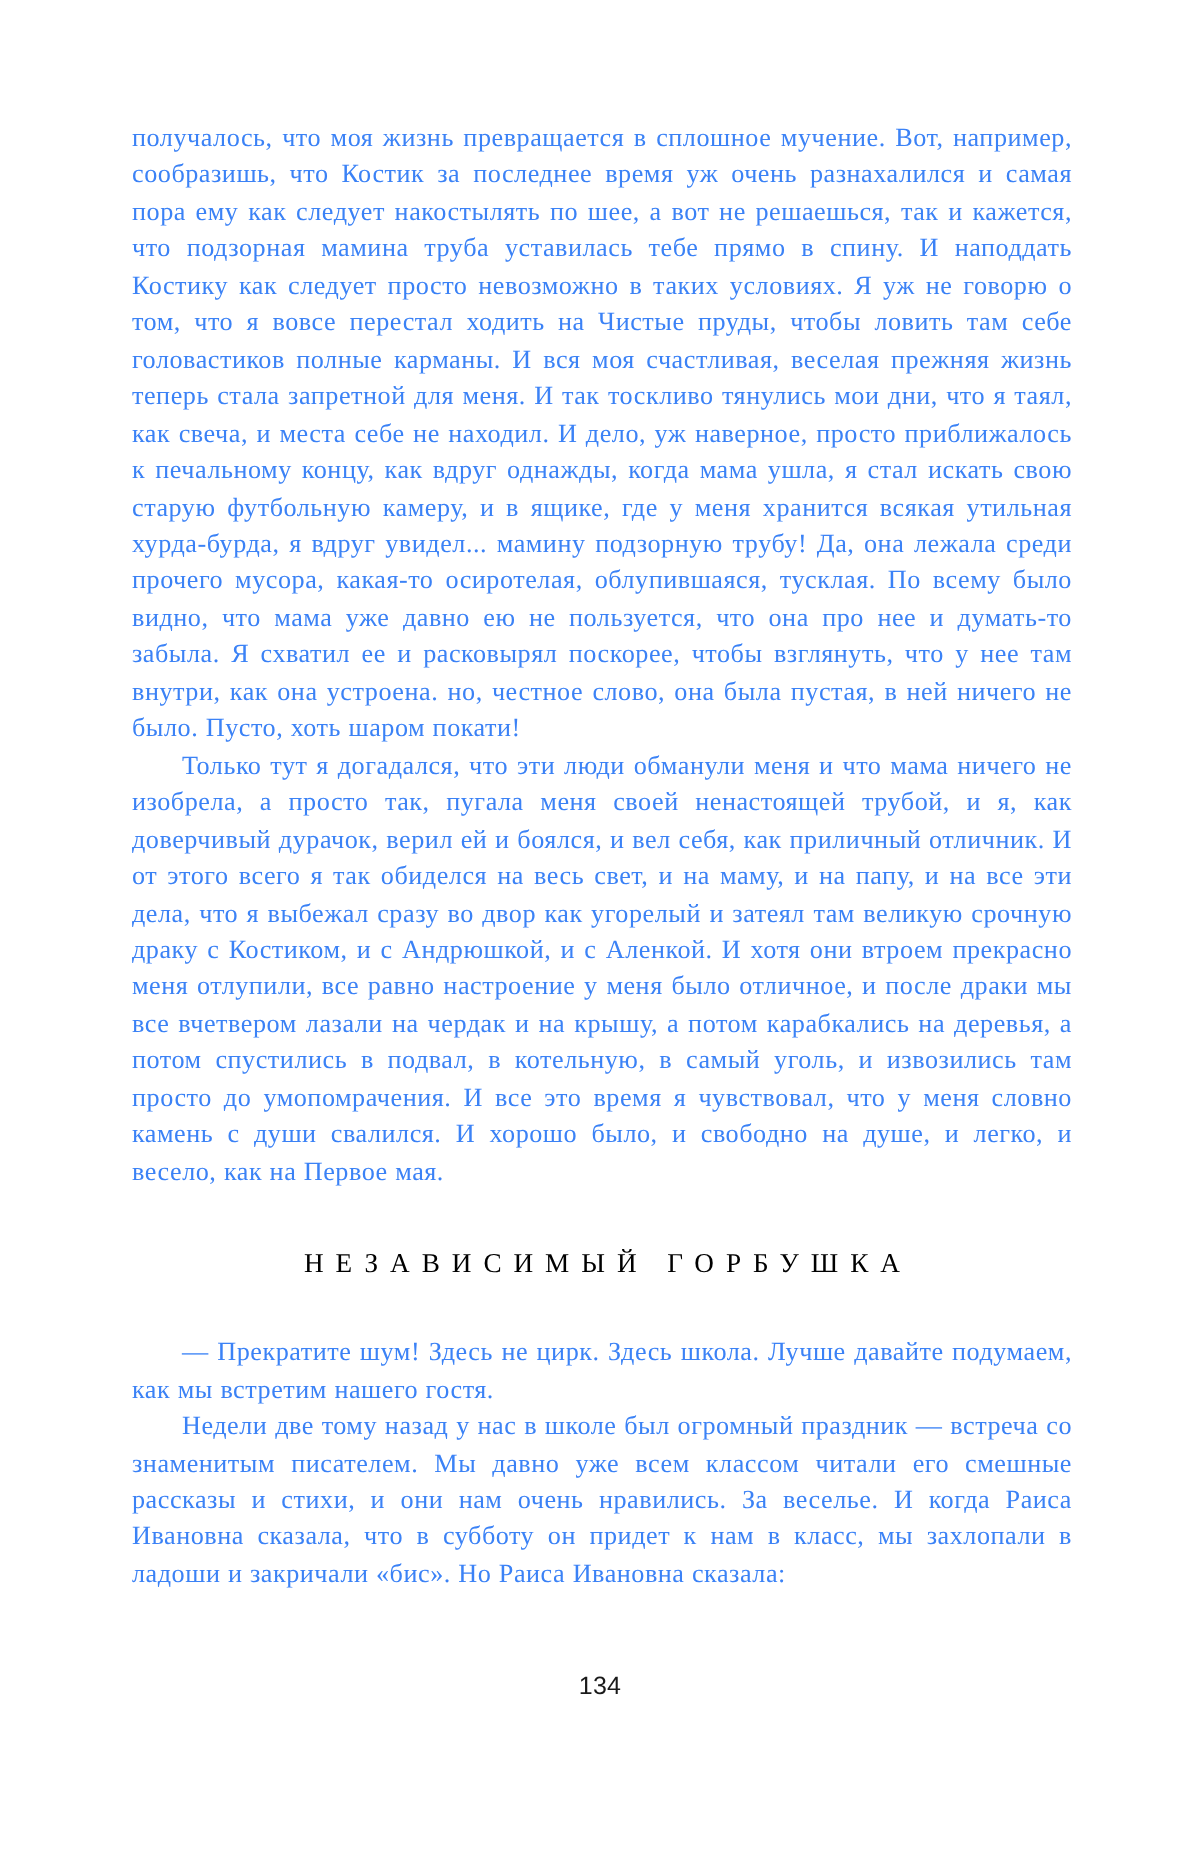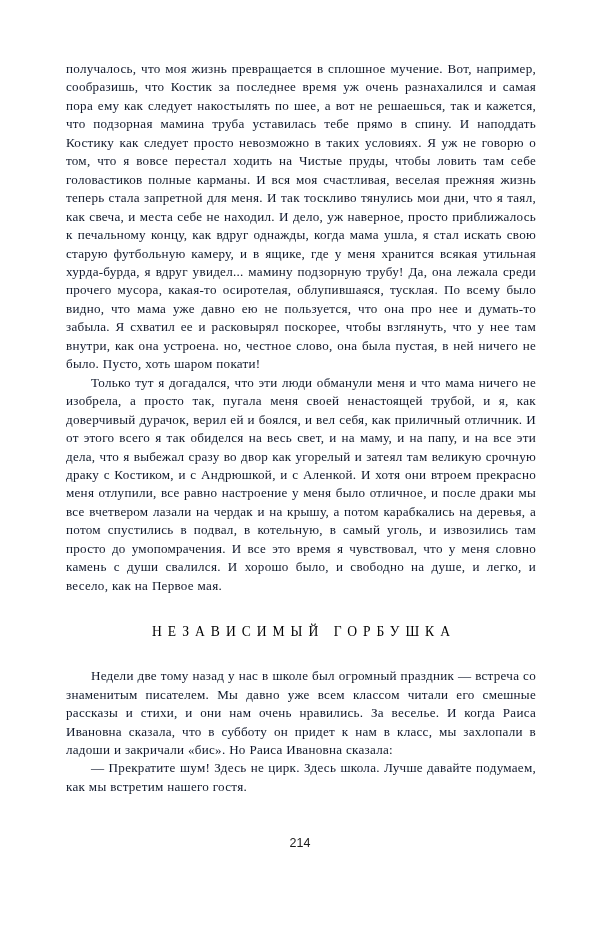--- a/index.html
+++ b/index.html
@@ -34,21 +34,21 @@
 
   .para {
     margin: 0;
     text-align: justify;
     text-align-last: left;
     font-size: 13.1px;
     line-height: 18.45px;
     letter-spacing: 0.02em;
     word-spacing: 0.015em;
     hyphens: manual;
-    color: #0f172a;
+    color: #3b82f6;
   }
 
   .para.indent {
     text-indent: 25px;
   }
 
   .para.cont {
     text-indent: 0;
   }
 
@@ -83,21 +83,21 @@
 <div class="page">
 
   <div class="text-column">
 
     <p class="para cont">получалось, что моя жизнь превращается в сплошное мучение. Вот, например, сообразишь, что Костик за последнее время уж очень разнахалился и самая пора ему как следует накостылять по шее, а вот не решаешься, так и кажется, что подзорная мамина труба уставилась тебе прямо в спину. И наподдать Костику как следует просто невозможно в таких условиях. Я уж не говорю о том, что я вовсе перестал ходить на Чистые пруды, чтобы ловить там себе головастиков полные карманы. И вся моя счастливая, веселая прежняя жизнь теперь стала запретной для меня. И так тоскливо тянулись мои дни, что я таял, как свеча, и места себе не находил. И дело, уж наверное, просто приближалось к печальному концу, как вдруг однажды, когда мама ушла, я стал искать свою старую футбольную камеру, и в ящике, где у меня хранится всякая утильная хурда-бурда, я вдруг увидел... мамину подзорную трубу! Да, она лежала среди прочего мусора, какая-то осиротелая, облупившаяся, тусклая. По всему было видно, что мама уже давно ею не пользуется, что она про нее и думать-то забыла. Я схватил ее и расковырял поскорее, чтобы взглянуть, что у нее там внутри, как она устроена. но, честное слово, она была пустая, в ней ничего не было. Пусто, хоть шаром покати!</p>
 
     <p class="para indent">Только тут я догадался, что эти люди обманули меня и что мама ничего не изобрела, а просто так, пугала меня своей ненастоящей трубой, и я, как доверчивый дурачок, верил ей и боялся, и вел себя, как приличный отличник. И от этого всего я так обиделся на весь свет, и на маму, и на папу, и на все эти дела, что я выбежал сразу во двор как угорелый и затеял там великую срочную драку с Костиком, и с Андрюшкой, и с Аленкой. И хотя они втроем прекрасно меня отлупили, все равно настроение у меня было отличное, и после драки мы все вчетвером лазали на чердак и на крышу, а потом карабкались на деревья, а потом спустились в подвал, в котельную, в самый уголь, и извозились там просто до умопомрачения. И все это время я чувствовал, что у меня словно камень с души свалился. И хорошо было, и свободно на душе, и легко, и весело, как на Первое мая.</p>
 
     <h2 class="section-heading">НЕЗАВИСИМЫЙ ГОРБУШКА</h2>
 
+    <p class="para indent">— Прекратите шум! Здесь не цирк. Здесь школа. Лучше давайте подумаем, как мы встретим нашего гостя.</p>
+
     <p class="para indent">Недели две тому назад у нас в школе был огромный праздник — встреча со знаменитым писателем. Мы давно уже всем классом читали его смешные рассказы и стихи, и они нам очень нравились. За веселье. И когда Раиса Ивановна сказала, что в субботу он придет к нам в класс, мы захлопали в ладоши и закричали «бис». Но Раиса Ивановна сказала:</p>
-
-    <p class="para indent">— Прекратите шум! Здесь не цирк. Здесь школа. Лучше давайте подумаем, как мы встретим нашего гостя.</p>
 
   </div>
 
-  <div class="folio">214</div>
+  <div class="folio">134</div>
 
 </div>
 
 </body></html>

